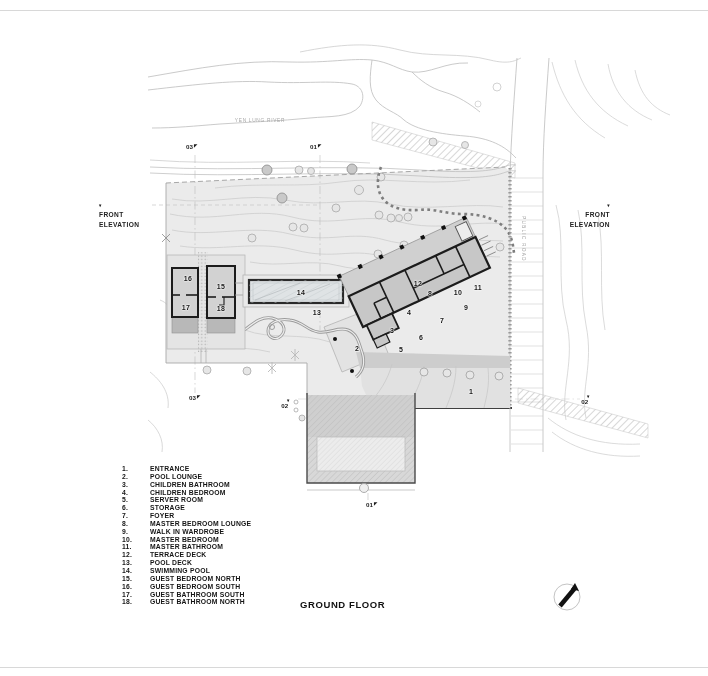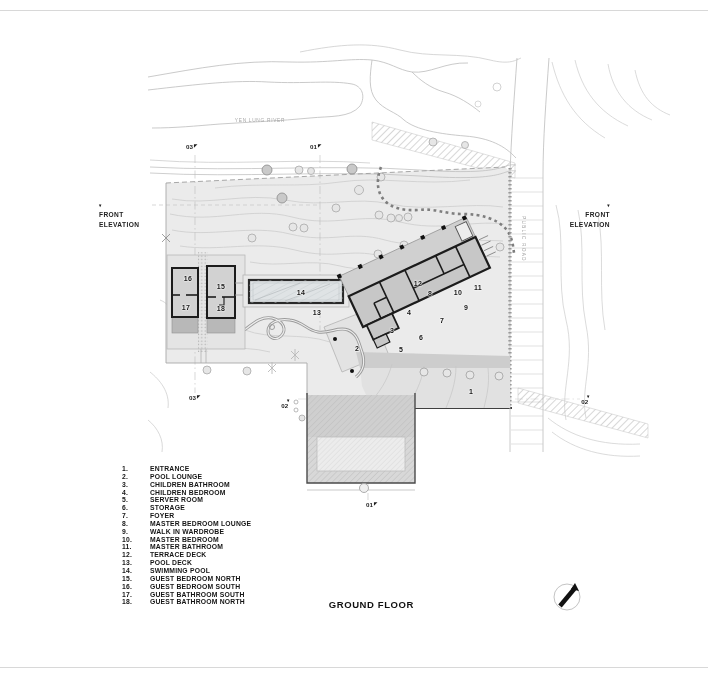--- a/index.html
+++ b/index.html
@@ -19,21 +19,21 @@
   .elev.right{text-align:right;}
   #river-label{position:absolute;left:214px;top:118px;width:92px;text-align:center;
         font:4.8px "Liberation Sans",sans-serif;color:#a6a6a6;letter-spacing:.7px;}
   #road-label{position:absolute;left:521px;top:216px;height:70px;
         font:4.8px "Liberation Sans",sans-serif;color:#9d9d9d;letter-spacing:1.2px;
         writing-mode:vertical-rl;}
   #legend{position:absolute;left:122px;top:465px;width:230px;}
   .legend-row{display:flex;font:bold 6.8px "Liberation Sans",sans-serif;color:#141414;
         line-height:7.85px;letter-spacing:.2px;}
   .legend-row .num{width:28px;flex:0 0 28px;}
-  #floor-title{position:absolute;left:284px;top:599px;width:130px;text-align:right;
+  #floor-title{position:absolute;left:300px;top:599px;width:130px;text-align:left;
         font:bold 9.5px "Liberation Sans",sans-serif;color:#111;letter-spacing:.6px;}
 </style>
 </head>
 <body>
 
 <div id="sheet">
 
 <svg id="plan-art" width="708" height="676" viewBox="0 0 708 676">
   <defs>
     <pattern id="hb" width="5" height="5" patternUnits="userSpaceOnUse" patternTransform="rotate(45)">

